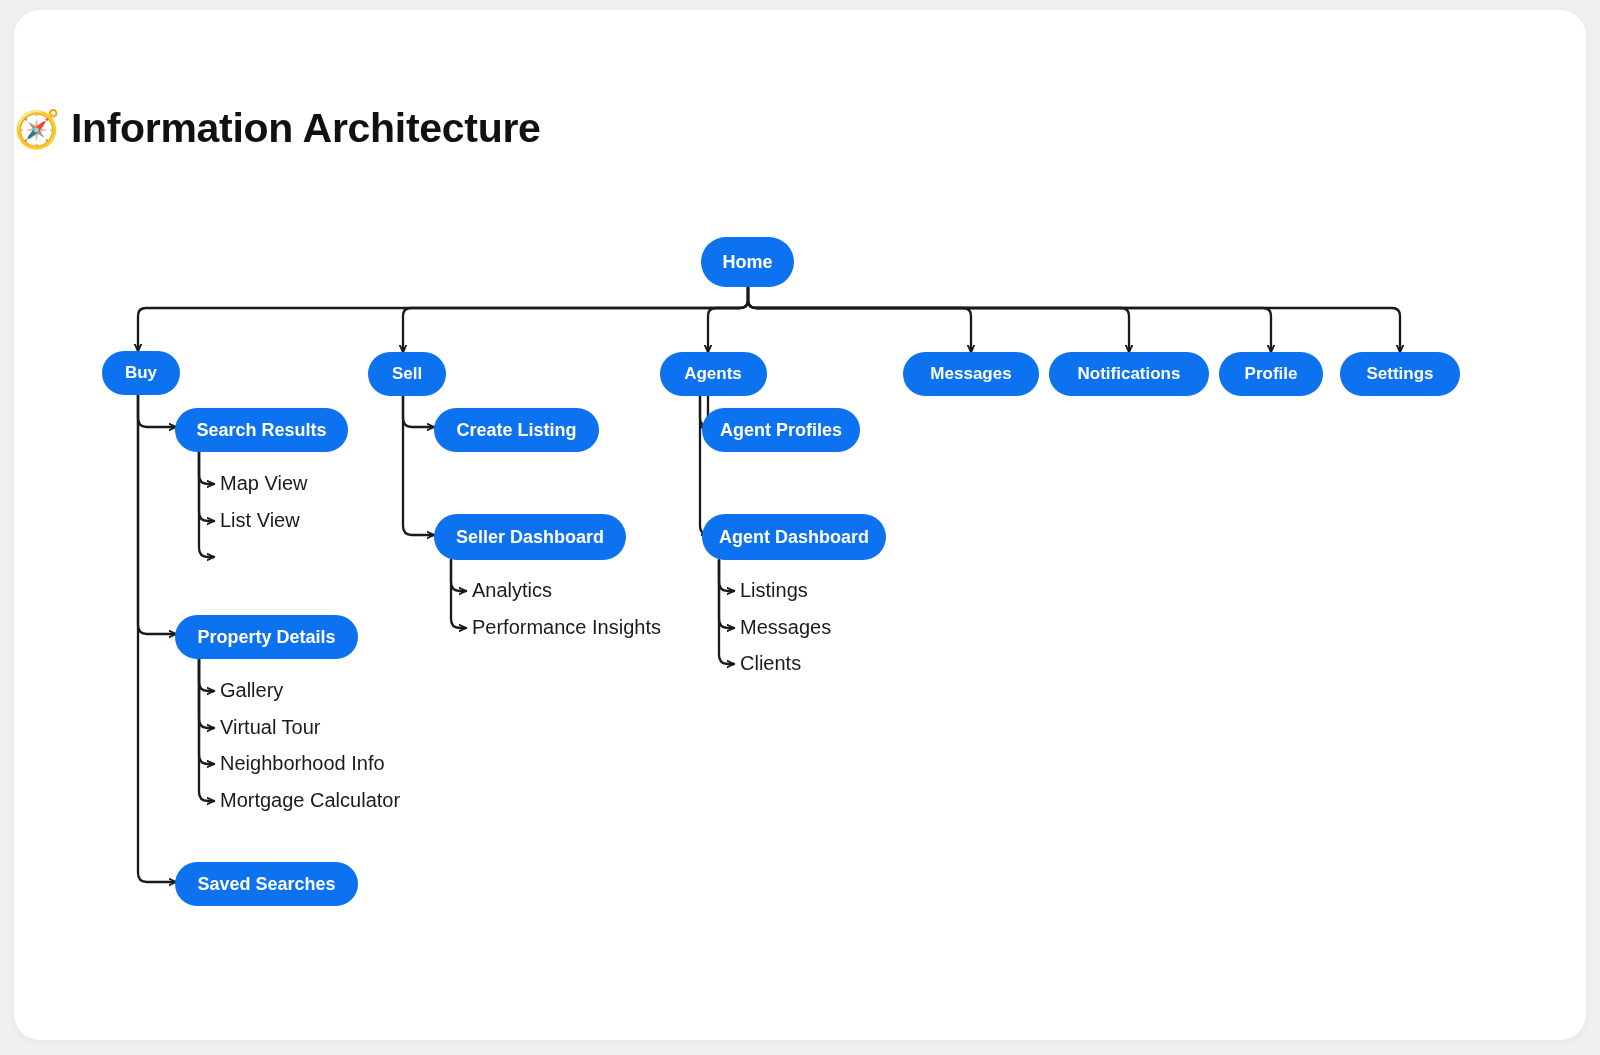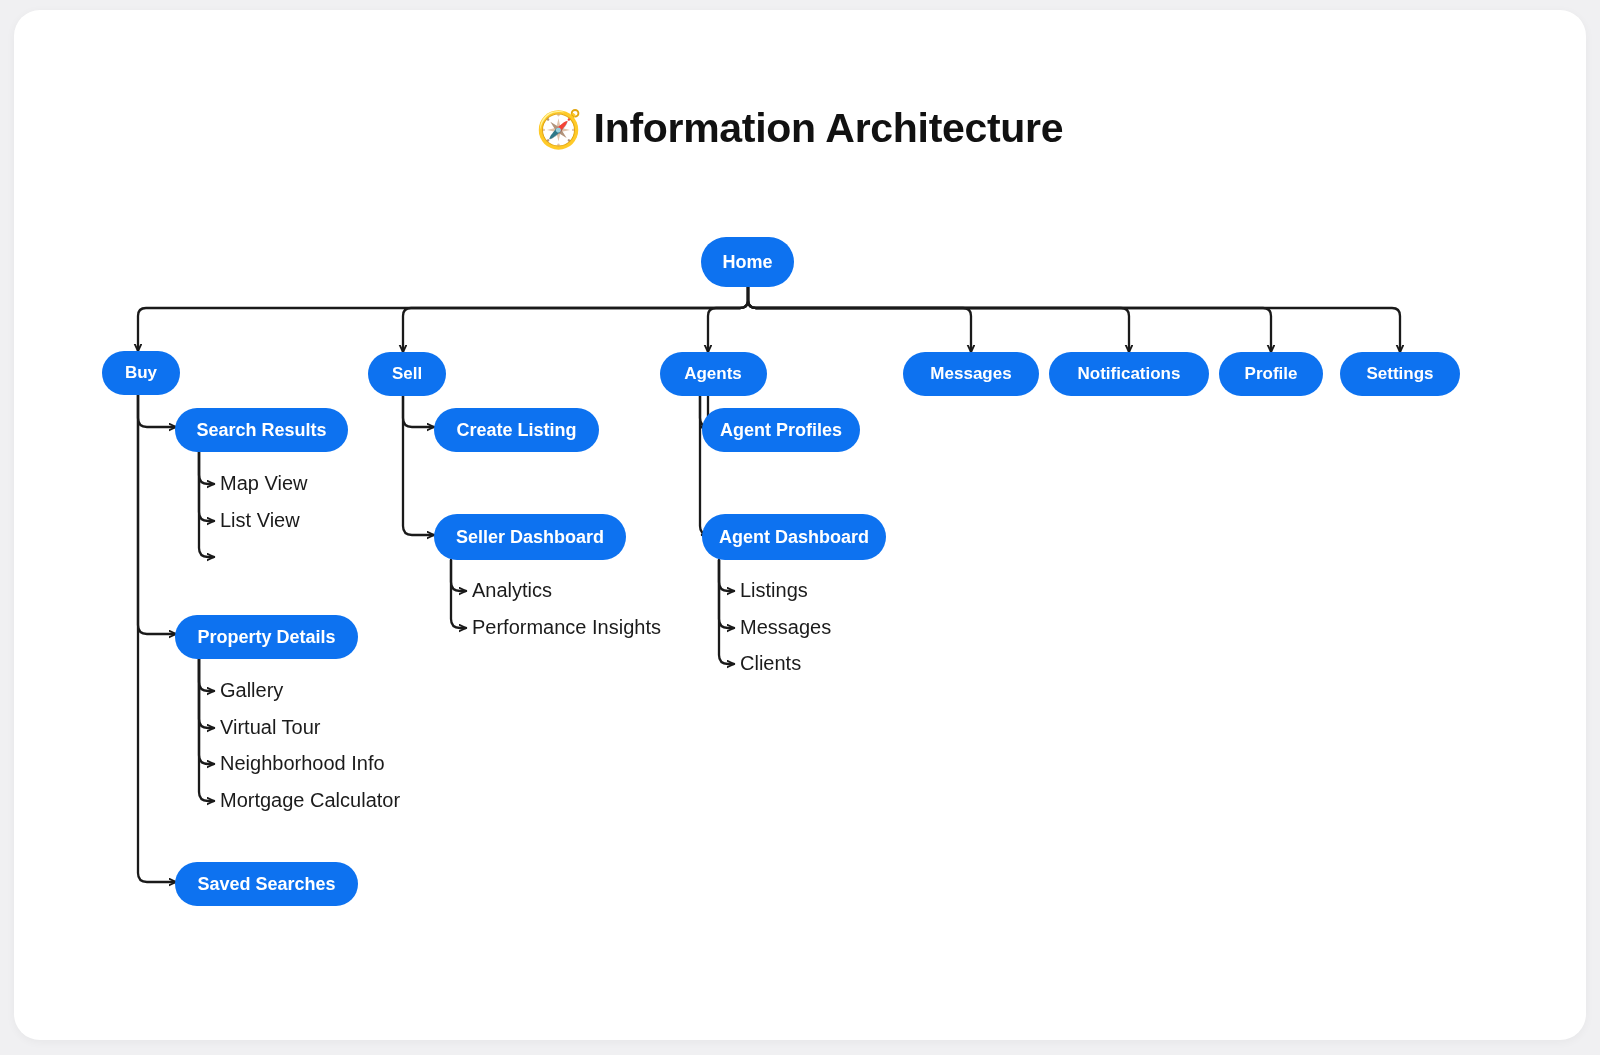--- a/index.html
+++ b/index.html
@@ -19,21 +19,21 @@
     height: 1030px;
     background: #ffffff;
     border-radius: 26px;
     box-shadow: 0 2px 10px rgba(0,0,0,0.045);
   }
   #title {
     position: absolute;
     left: 0;
     top: 95px;
     width: 1572px;
-    text-align: center;
+    text-align: left;
     font-size: 41px;
     font-weight: bold;
     color: #111111;
     letter-spacing: -0.3px;
     white-space: nowrap;
   }
   #title .emoji { font-size: 37px; }
   svg#diagram {
     position: absolute;
     left: 0;

